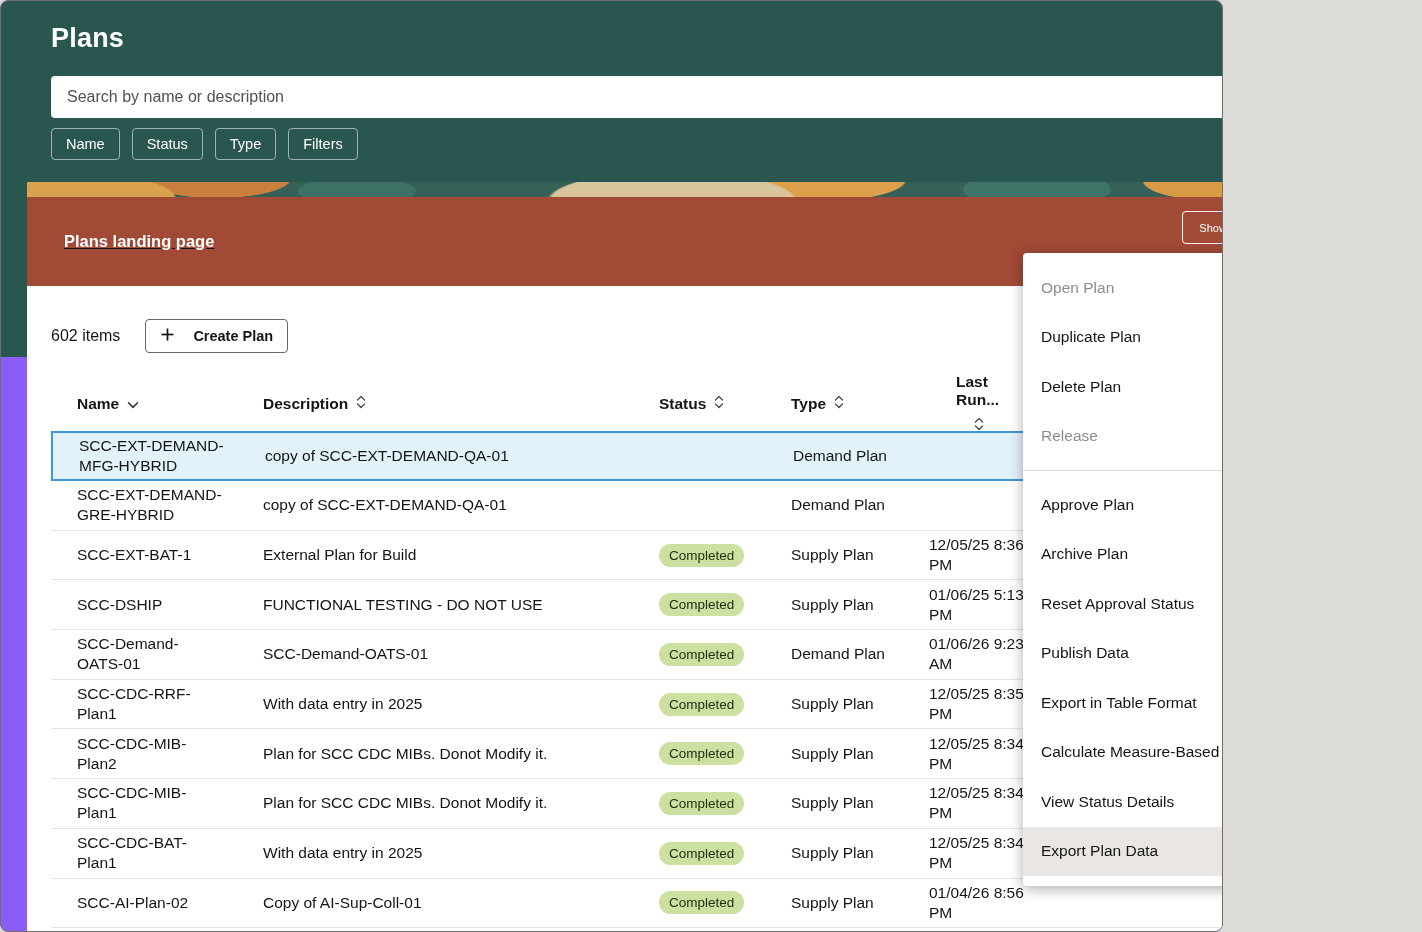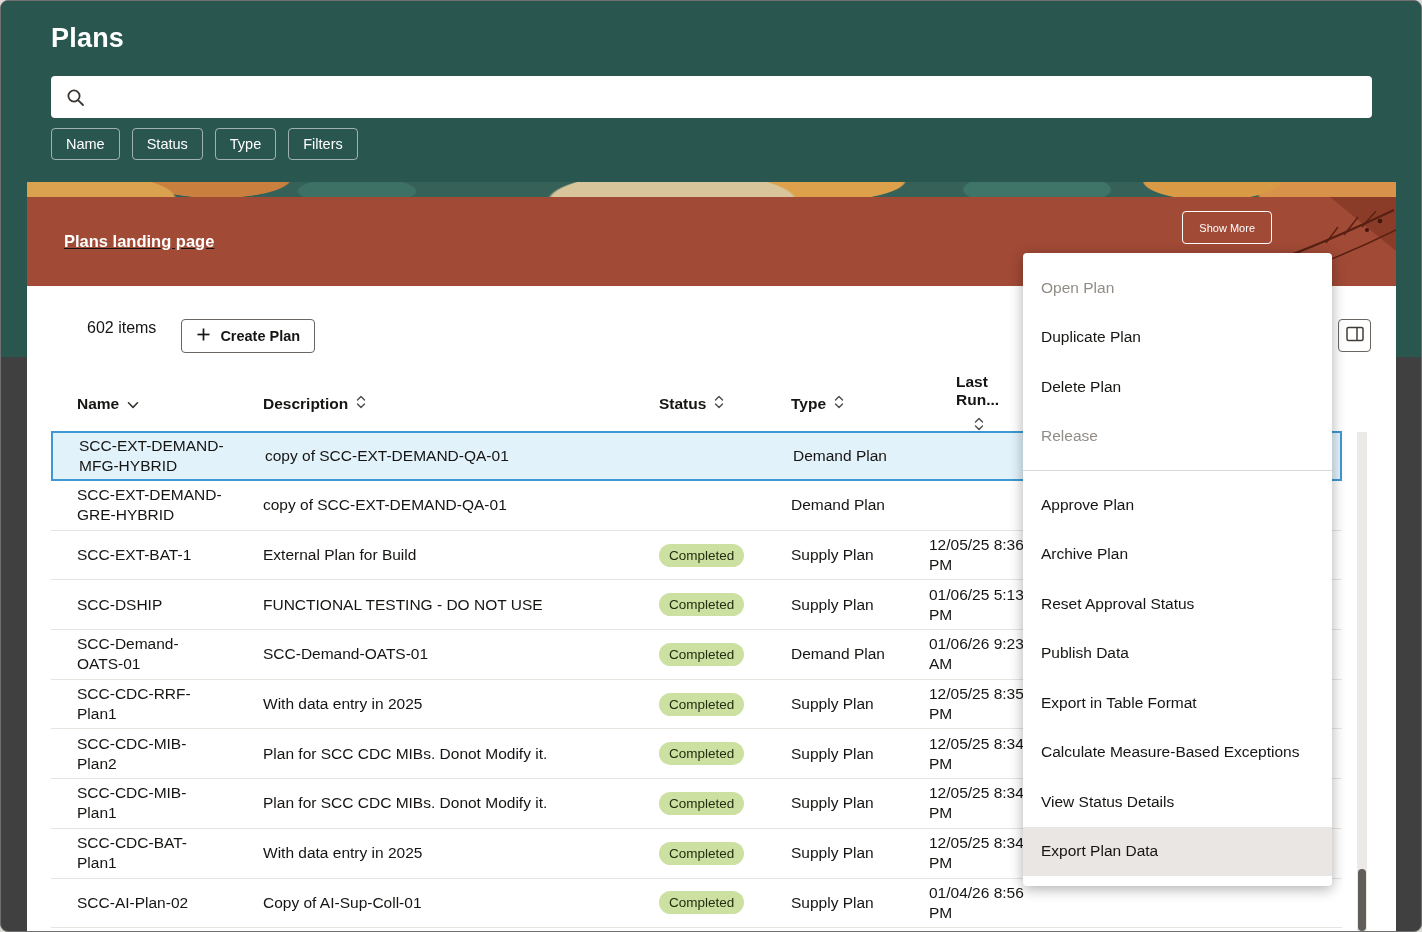--- a/index.html
+++ b/index.html
@@ -1,18 +1,18 @@
 <!DOCTYPE html>
 <html><head>
 <meta charset="utf-8">
 <style>
   * { margin:0; padding:0; box-sizing:border-box; }
   html,body { width:1422px; height:932px; }
   body { font-family:"Liberation Sans","DejaVu Sans",sans-serif; background:#dddbd8; color:#161513; }
-  .screen { position:relative; width:1422px; height:932px; overflow:hidden; background:#404040; border:1px solid #6f6f6f; border-radius:8px; }
+  .screen { position:relative; width:1223px; height:932px; overflow:hidden; background:#8b5cf6; border:1px solid #6f6f6f; border-radius:8px; }
 
   
   .teal { position:absolute; top:0; left:0; right:0; height:356px; background:#2a5650; }
   .page-title { position:absolute; top:22px; left:50px; color:#fff; font-size:27px; font-weight:700; letter-spacing:0.2px; }
   .searchbar { position:absolute; top:75px; left:50px; width:1321px; height:42px; background:#fff; border-radius:4px; display:flex; align-items:center; }
   .searchbar input { flex:1; border:none; outline:none; background:transparent; font-size:16px; padding:0 16px; color:#161513; font-family:inherit; }
   .searchbar input::placeholder { color:#54504b; opacity:1; }
   .search-icon { width:48px; height:100%; display:flex; align-items:center; justify-content:center; cursor:pointer; }
   .chips { position:absolute; top:127px; left:50px; display:flex; gap:12px; }
   .chip { height:32px; padding:0 14px; display:flex; align-items:center; border:1px solid rgba(255,255,255,0.55); border-radius:4px; color:#fff; font-size:14.5px; cursor:pointer; background:transparent; }
@@ -31,23 +31,23 @@
       radial-gradient(ellipse 115px 28px at 1345px 85%, #d8924a 0 97%, transparent 100%),
       #356158;
   }
   .banner { position:relative; height:89px; background:#a14a36; display:flex; align-items:center; padding:0 37px; overflow:hidden;text-decoration:underline; }
   .banner-title { color:#fff; font-size:16.5px; font-weight:700; }
   .show-more { position:absolute; right:124px; top:14px; height:33px; padding:0 16px; background:transparent; border:1px solid #fff; border-radius:4px; color:#fff; font-size:11px; cursor:pointer; font-family:inherit; }
   .banner-art { position:absolute; right:0; top:0; width:130px; height:89px; pointer-events:none; }
 
   
   .content { position:relative; padding:0 39px 0 24px; }
-  .toolbar { display:flex; align-items:flex-start; margin-top:33px; height:34px;margin-left:36px; }
+  .toolbar { display:flex; align-items:center; margin-top:33px; height:34px; }
   .items-count { font-size:16px; margin-right:25px; }
-  .create-btn { height:34px; display:flex; align-items:center; gap:9px; padding:0 14px; background:#fff; border:1px solid #6b6661; border-radius:4px; font-size:14.5px; font-weight:600; color:#161513; cursor:pointer; font-family:inherit; }
+  .create-btn { height:34px; display:flex; align-items:center; gap:18px; padding:0 14px; background:#fff; border:1px solid #6b6661; border-radius:4px; font-size:14.5px; font-weight:600; color:#161513; cursor:pointer; font-family:inherit; }
   .split-btn { position:absolute; top:137px; right:25px; width:33px; height:33px; background:#fff; border:1px solid #6b6661; border-radius:4px; display:flex; align-items:center; justify-content:center; cursor:pointer; }
 
   .thead { display:flex; align-items:center; height:55px; margin-top:23px; margin-right:15px; font-weight:700; font-size:15.5px; }
   .hcell { display:flex; align-items:center; gap:8px; cursor:pointer; }
   .hlabel { line-height:18px; }
   .col-name   { width:212px; padding-left:26px; padding-right:39px; }
   .col-desc   { width:396px; }
   .col-status { width:132px; }
   .col-type   { width:138px; }
   .col-run    { width:100px;flex-direction:column; }
@@ -73,20 +73,21 @@
 </head>
 <body>
 
 <div class="screen">
 
   <div class="teal"></div>
 
   <div class="page-title">Plans</div>
 
   <div class="searchbar">
+    <input type="text" placeholder="Search by name or description" style="">
     <span class="search-icon">
       <svg width="19" height="19" viewBox="0 0 19 19">
         <circle cx="8" cy="8" r="5.6" fill="none" stroke="#3a3632" stroke-width="1.8"></circle>
         <line x1="12.3" y1="12.3" x2="17" y2="17" stroke="#3a3632" stroke-width="1.8" stroke-linecap="round"></line>
       </svg>
     </span>
   </div>
 
   <div class="chips">
       <div class="chip">Name</div>

